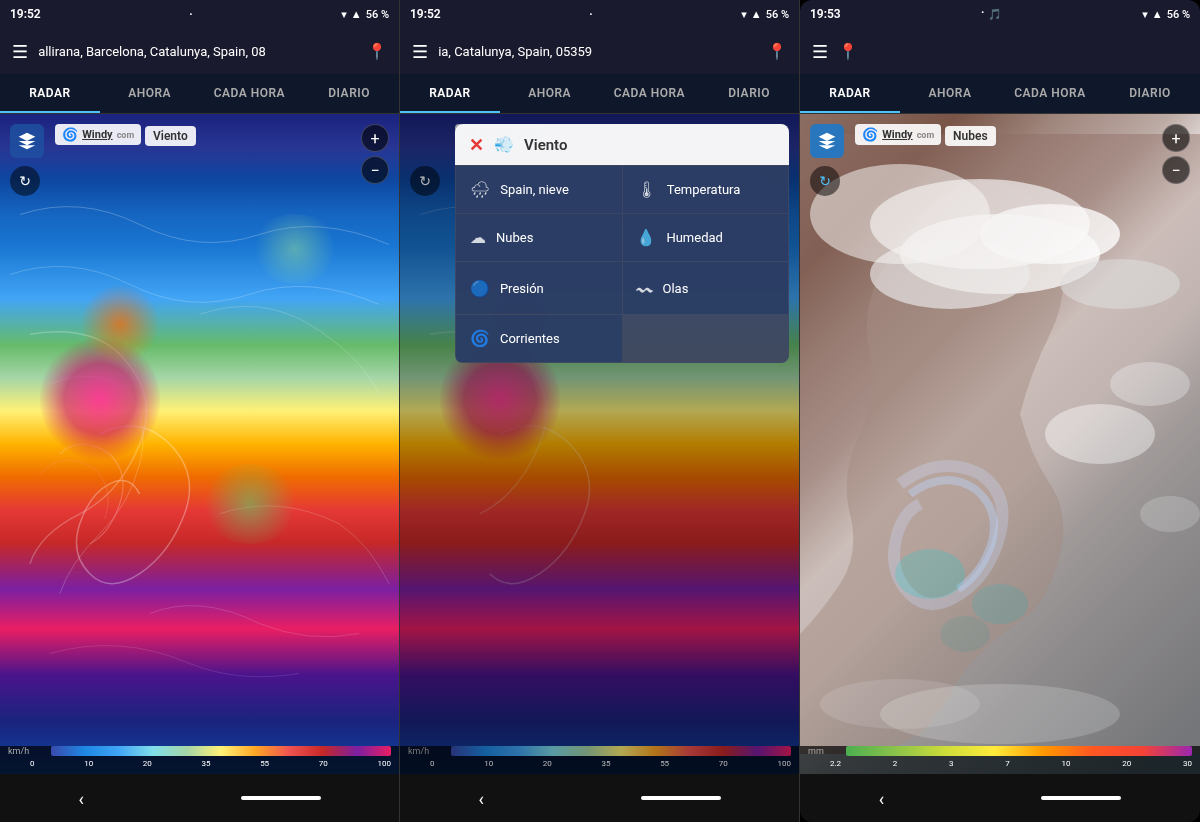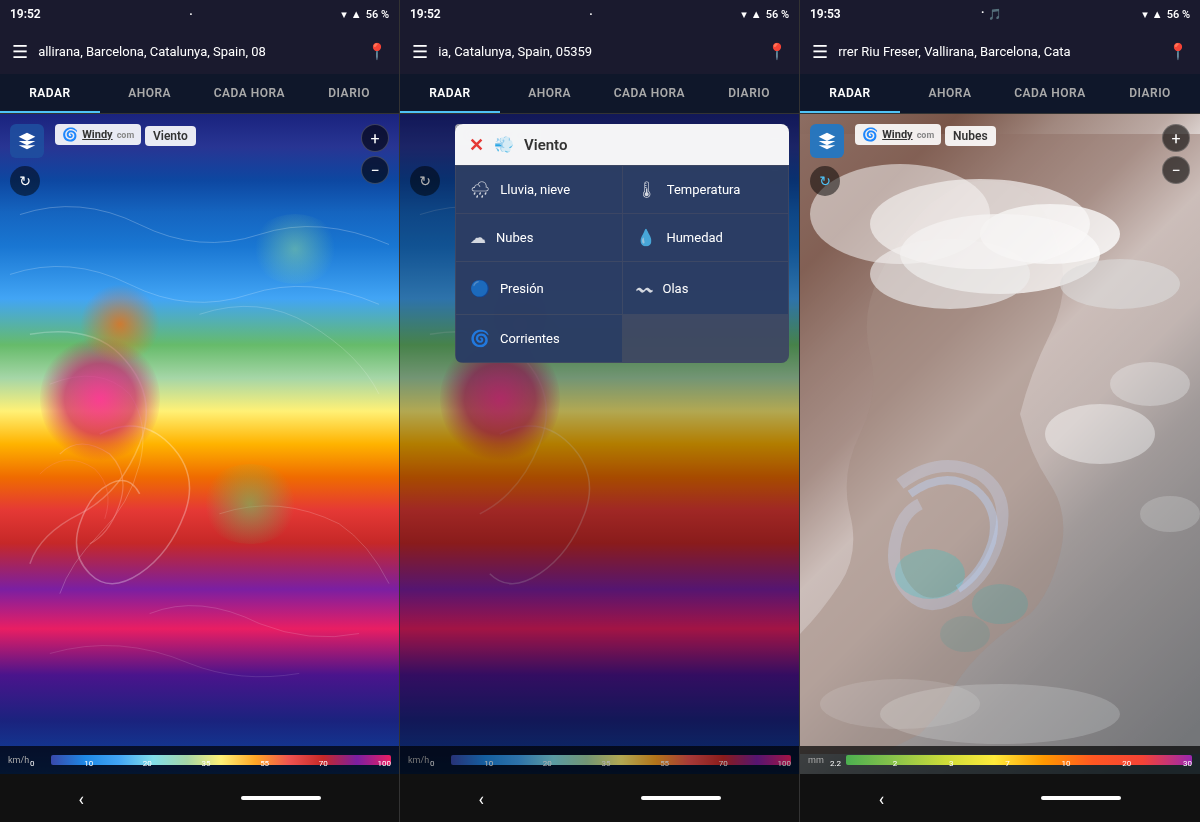--- a/index.html
+++ b/index.html
@@ -21,21 +21,21 @@
 
     .screen {
       width: 400px;
       height: 822px;
       display: flex;
       flex-direction: column;
       position: relative;
       border-right: 1px solid #333;
       overflow: hidden;
     }
-    .screen:last-child { border-right: none; }
+    .screen:last-child { border-right: none; border-radius: 12px; }
 
     
     .status-bar {
       height: 28px;
       background: #1a1a2e;
       display: flex;
       align-items: center;
       justify-content: space-between;
       padding: 0 10px;
       color: #fff;
@@ -233,21 +233,20 @@
 
     
     .bottom-scale {
       position: absolute;
       bottom: 0;
       left: 0;
       right: 0;
       height: 28px;
       background: rgba(0,0,0,0.7);
       display: flex;
-      align-items: center;
       padding: 0 8px;
       gap: 18px;
     }
     .scale-unit {
       color: #aaa;
       font-size: 9px;
       margin-right: 4px;
     }
     .scale-labels {
       position: absolute;
@@ -565,21 +564,21 @@
 
         <div class="dropdown-header">
           <span class="close-x">✕</span>
           <span class="wind-icon-dropdown">💨</span>
           <span class="dropdown-selected">Viento</span>
         </div>
 
         <div class="dropdown-grid">
           <div class="dropdown-item">
             <span class="item-icon">🌧</span>
-            <span>Lluvia, nieve</span>
+            <span>Spain, nieve</span>
           </div>
           <div class="dropdown-item">
             <span class="item-icon">🌡</span>
             <span>Temperatura</span>
           </div>
           <div class="dropdown-item">
             <span class="item-icon">☁</span>
             <span>Nubes</span>
           </div>
           <div class="dropdown-item">
@@ -618,21 +617,20 @@
       </div>
       <div class="status-icons">
         <span>▾</span>
         <span>▲</span>
         <span>56 %</span>
       </div>
     </div>
 
     <div class="top-bar">
       <span class="hamburger-icon">☰</span>
-      <span class="location-text">rrer Riu Freser, Vallirana, Barcelona, Cata</span>
       <span class="pin-icon">📍</span>
     </div>
 
     <div class="nav-tabs">
       <div class="nav-tab active">RADAR</div>
       <div class="nav-tab">AHORA</div>
       <div class="nav-tab">CADA HORA</div>
       <div class="nav-tab">DIARIO</div>
     </div>
 

